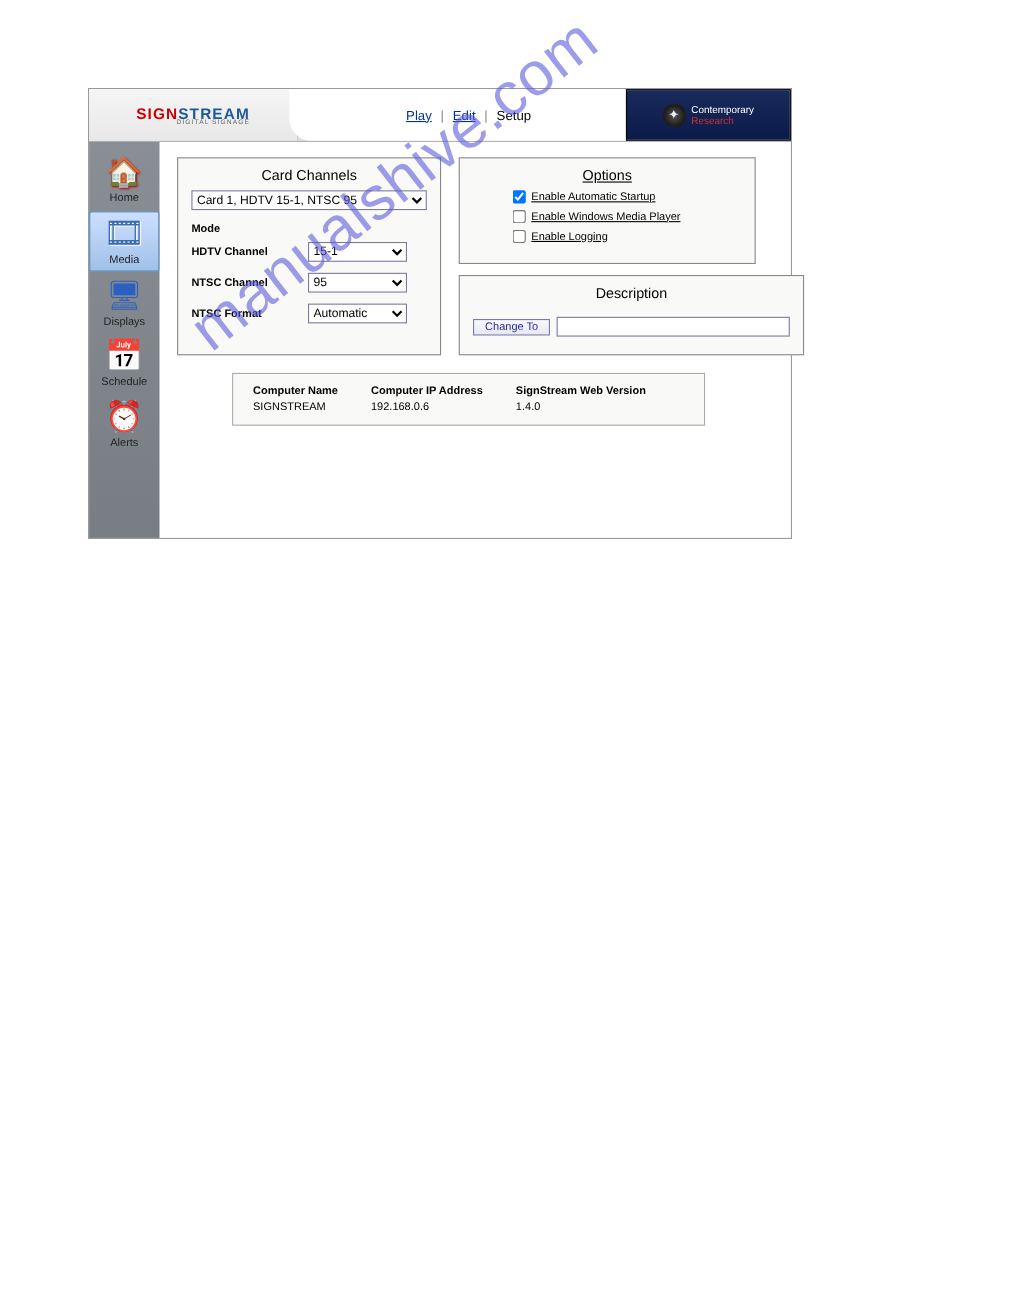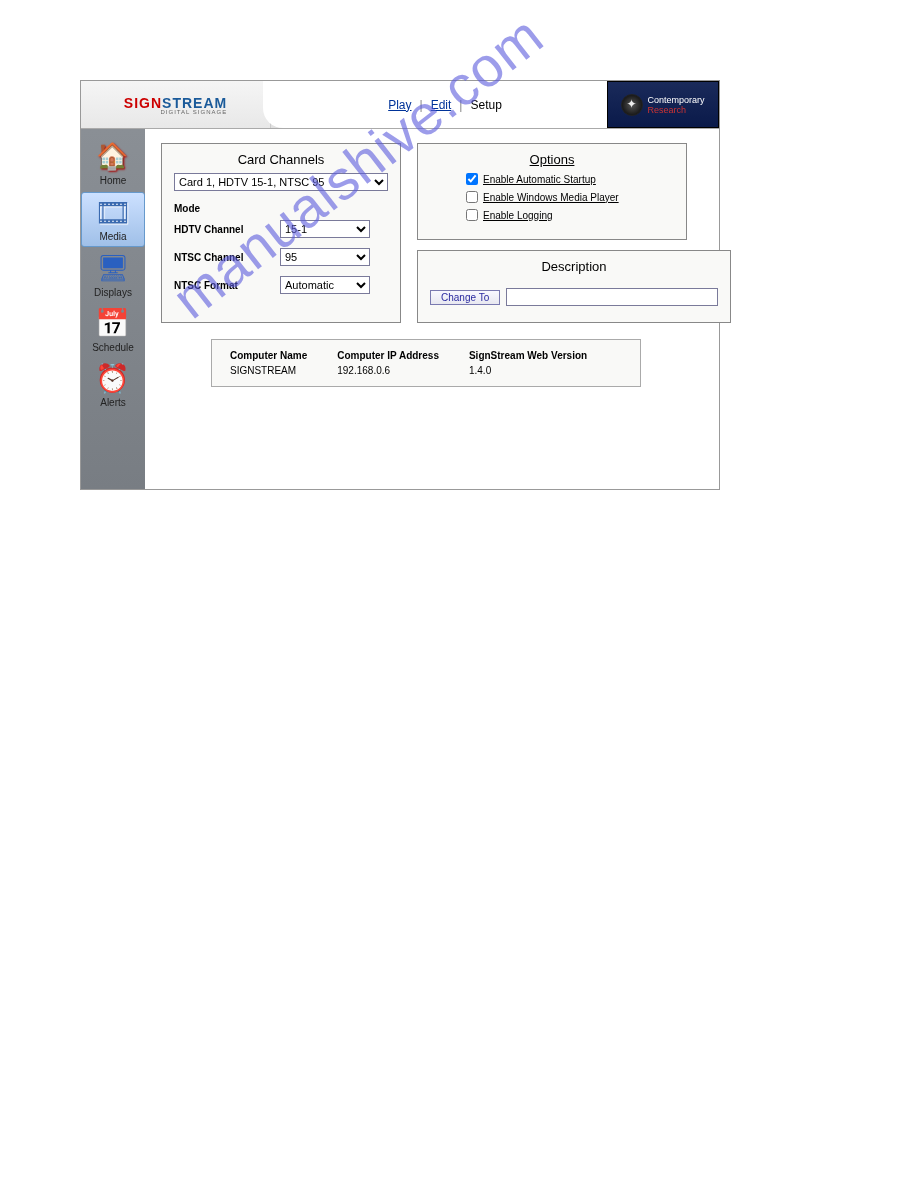--- a/index.html
+++ b/index.html
@@ -9,21 +9,21 @@
 .header { display: flex; align-items: stretch; border-bottom: 1px solid #aaa; background: linear-gradient(#f0f0f0,#e0e0e0); height: 48px; }
 .logo { width: 190px; display: flex; align-items: center; justify-content: center; background: linear-gradient(#f5f5f5,#e8e8e8); border-right: 1px solid #ccc; }
 .logo-text { font-weight: bold; font-size: 14px; letter-spacing: 1px; color: #444; }
 .logo-text .s1 { color: #c00; }
 .logo-text .s2 { color: #1a5a9a; }
 .logo-sub { font-size: 6px; color: #666; letter-spacing: 1px; display: block; text-align: right; margin-top: -2px; }
 .topnav { flex: 1; display: flex; align-items: center; justify-content: center; gap: 8px; background: #fff; border-radius: 0 0 0 20px; margin-left: -8px; padding-left: 20px; }
 .topnav a { color: #003399; font-size: 12px; text-decoration: underline; cursor: pointer; }
 .topnav .sep { color: #888; font-size: 12px; }
 .topnav .active { color: #000; text-decoration: none; font-weight: normal; }
-.brand { width: 112px; background: linear-gradient(#1a2a5a,#0a1a4a); border: 1px solid #000; display: flex; align-items: center; justify-content: center; gap: 4px; }
+.brand { width: 150px; background: linear-gradient(#1a2a5a,#0a1a4a); border: 1px solid #000; display: flex; align-items: center; justify-content: center; gap: 4px; }
 .brand-icon { width: 22px; height: 22px; border-radius: 50%; background: radial-gradient(#555,#000); border:1px solid #222; position: relative; }
 .brand-icon::after { content:"✦"; color:#eee; font-size:12px; position:absolute; left:4px; top:2px; }
 .brand-txt { color: #fff; font-size: 9px; line-height: 10px; }
 .brand-txt .l2 { color: #c33; display:block; }
 .body-row { display: flex; min-height: 360px; }
 .sidebar { width: 78px; background: linear-gradient(#8a8f95,#787d83); display: flex; flex-direction: column; align-items: center; padding: 8px 0; gap: 2px; }
 .sb-item { width: 64px; text-align: center; font-size: 10px; color: #222; cursor: pointer; padding: 2px 0 4px 0; }
 .sb-item.selected { background: linear-gradient(#cce0ff,#a0c0e8); border: 1px solid #6699cc; border-radius: 3px; }
 .sb-icon { width: 40px; height: 34px; margin: 0 auto 2px auto; display: flex; align-items: center; justify-content: center; font-size: 26px; }
 .home-ic { color: #fff; text-shadow: 1px 1px 2px #a00; }

